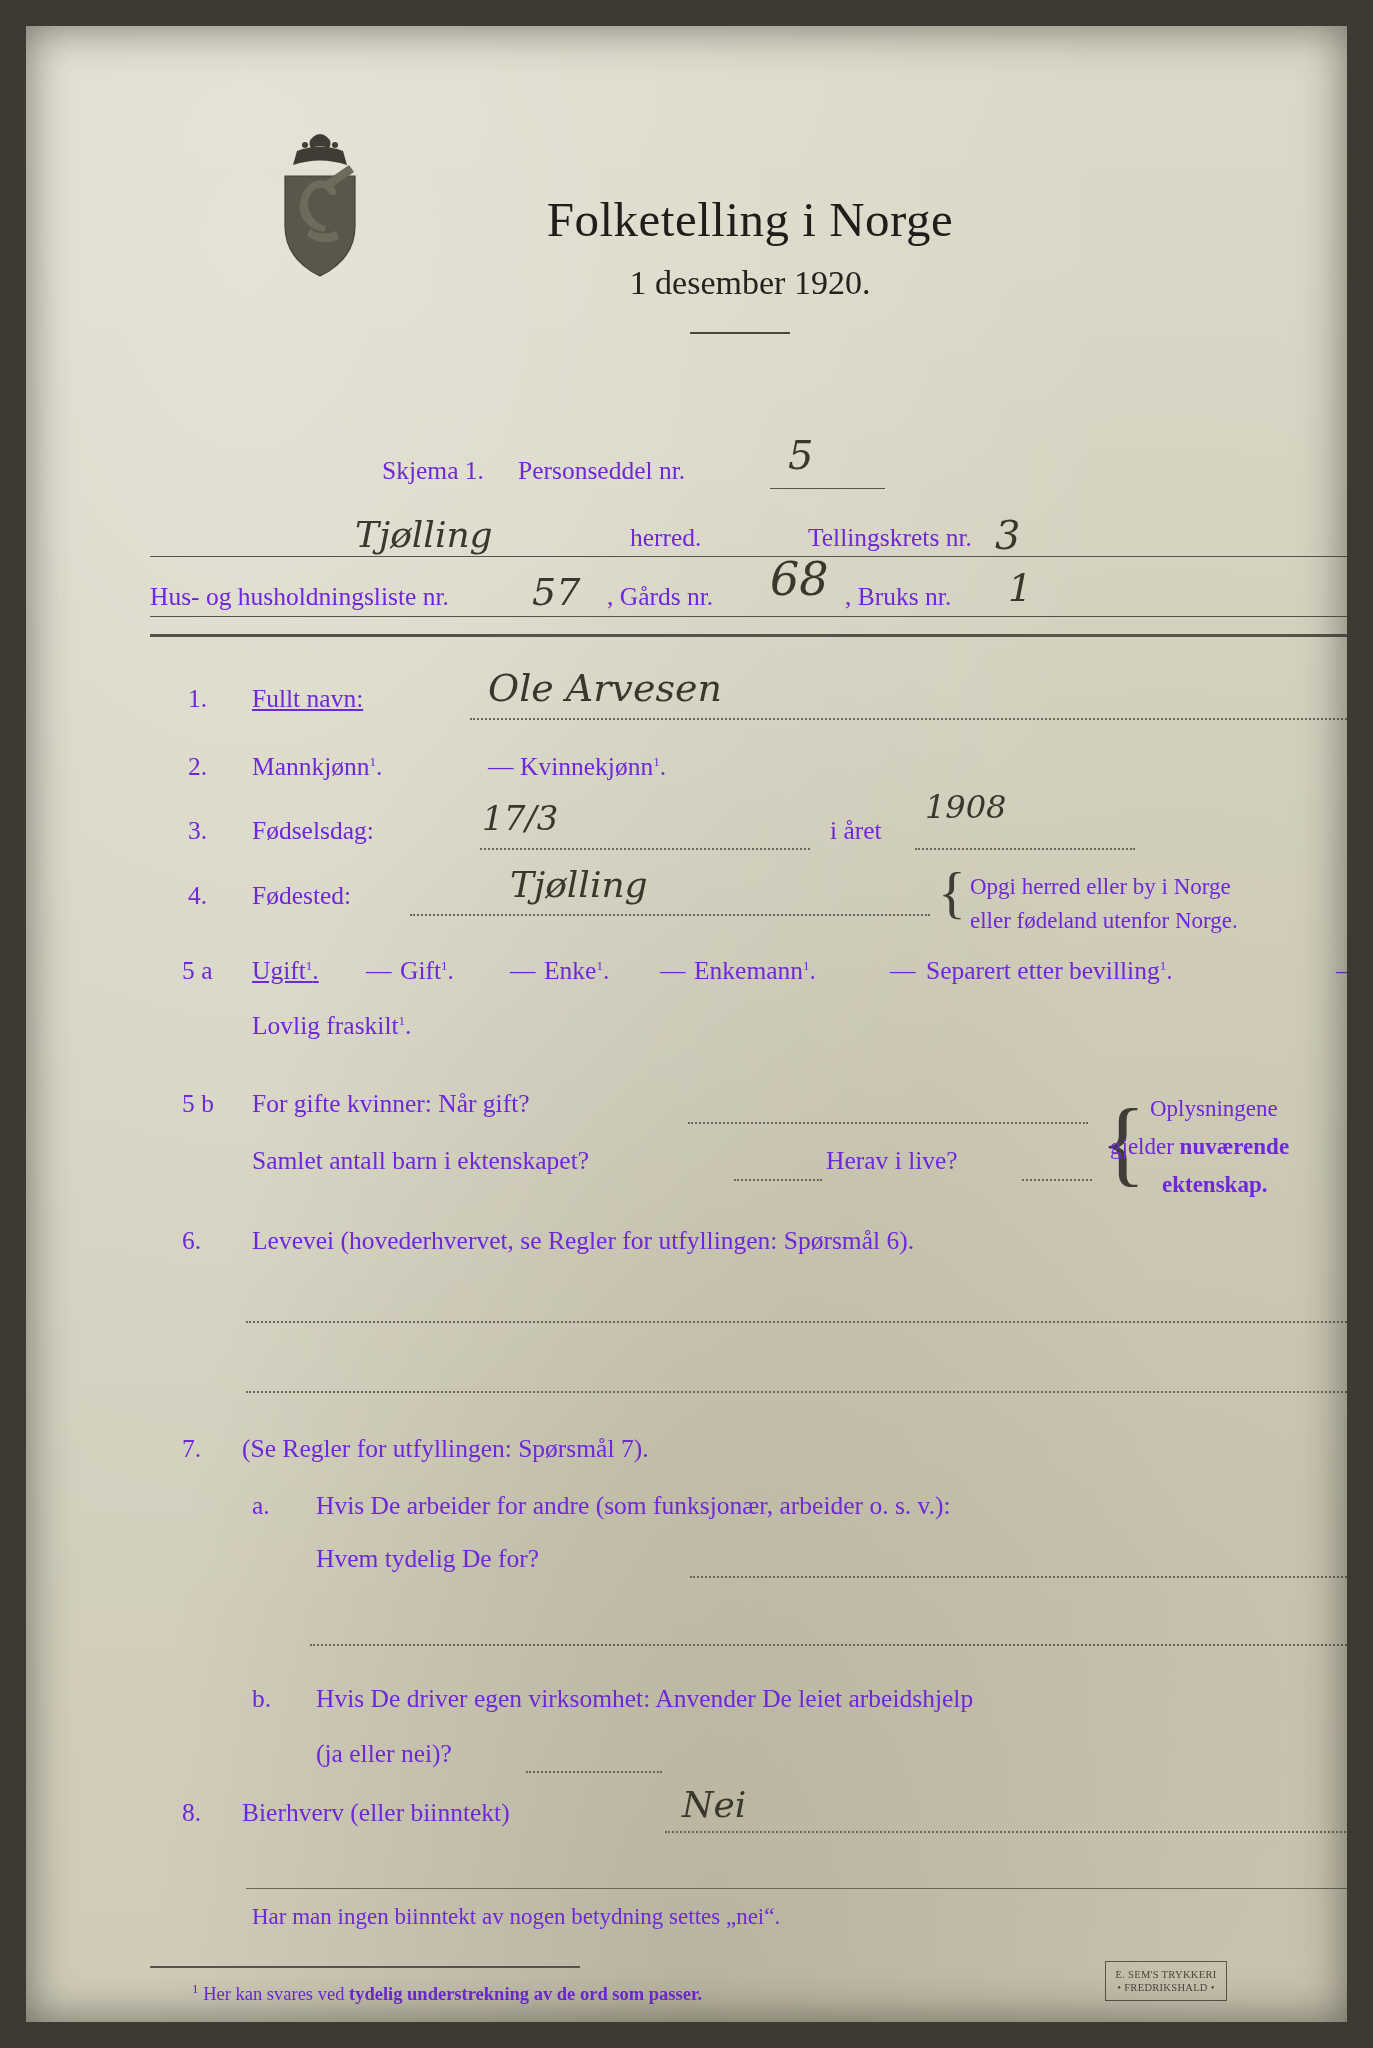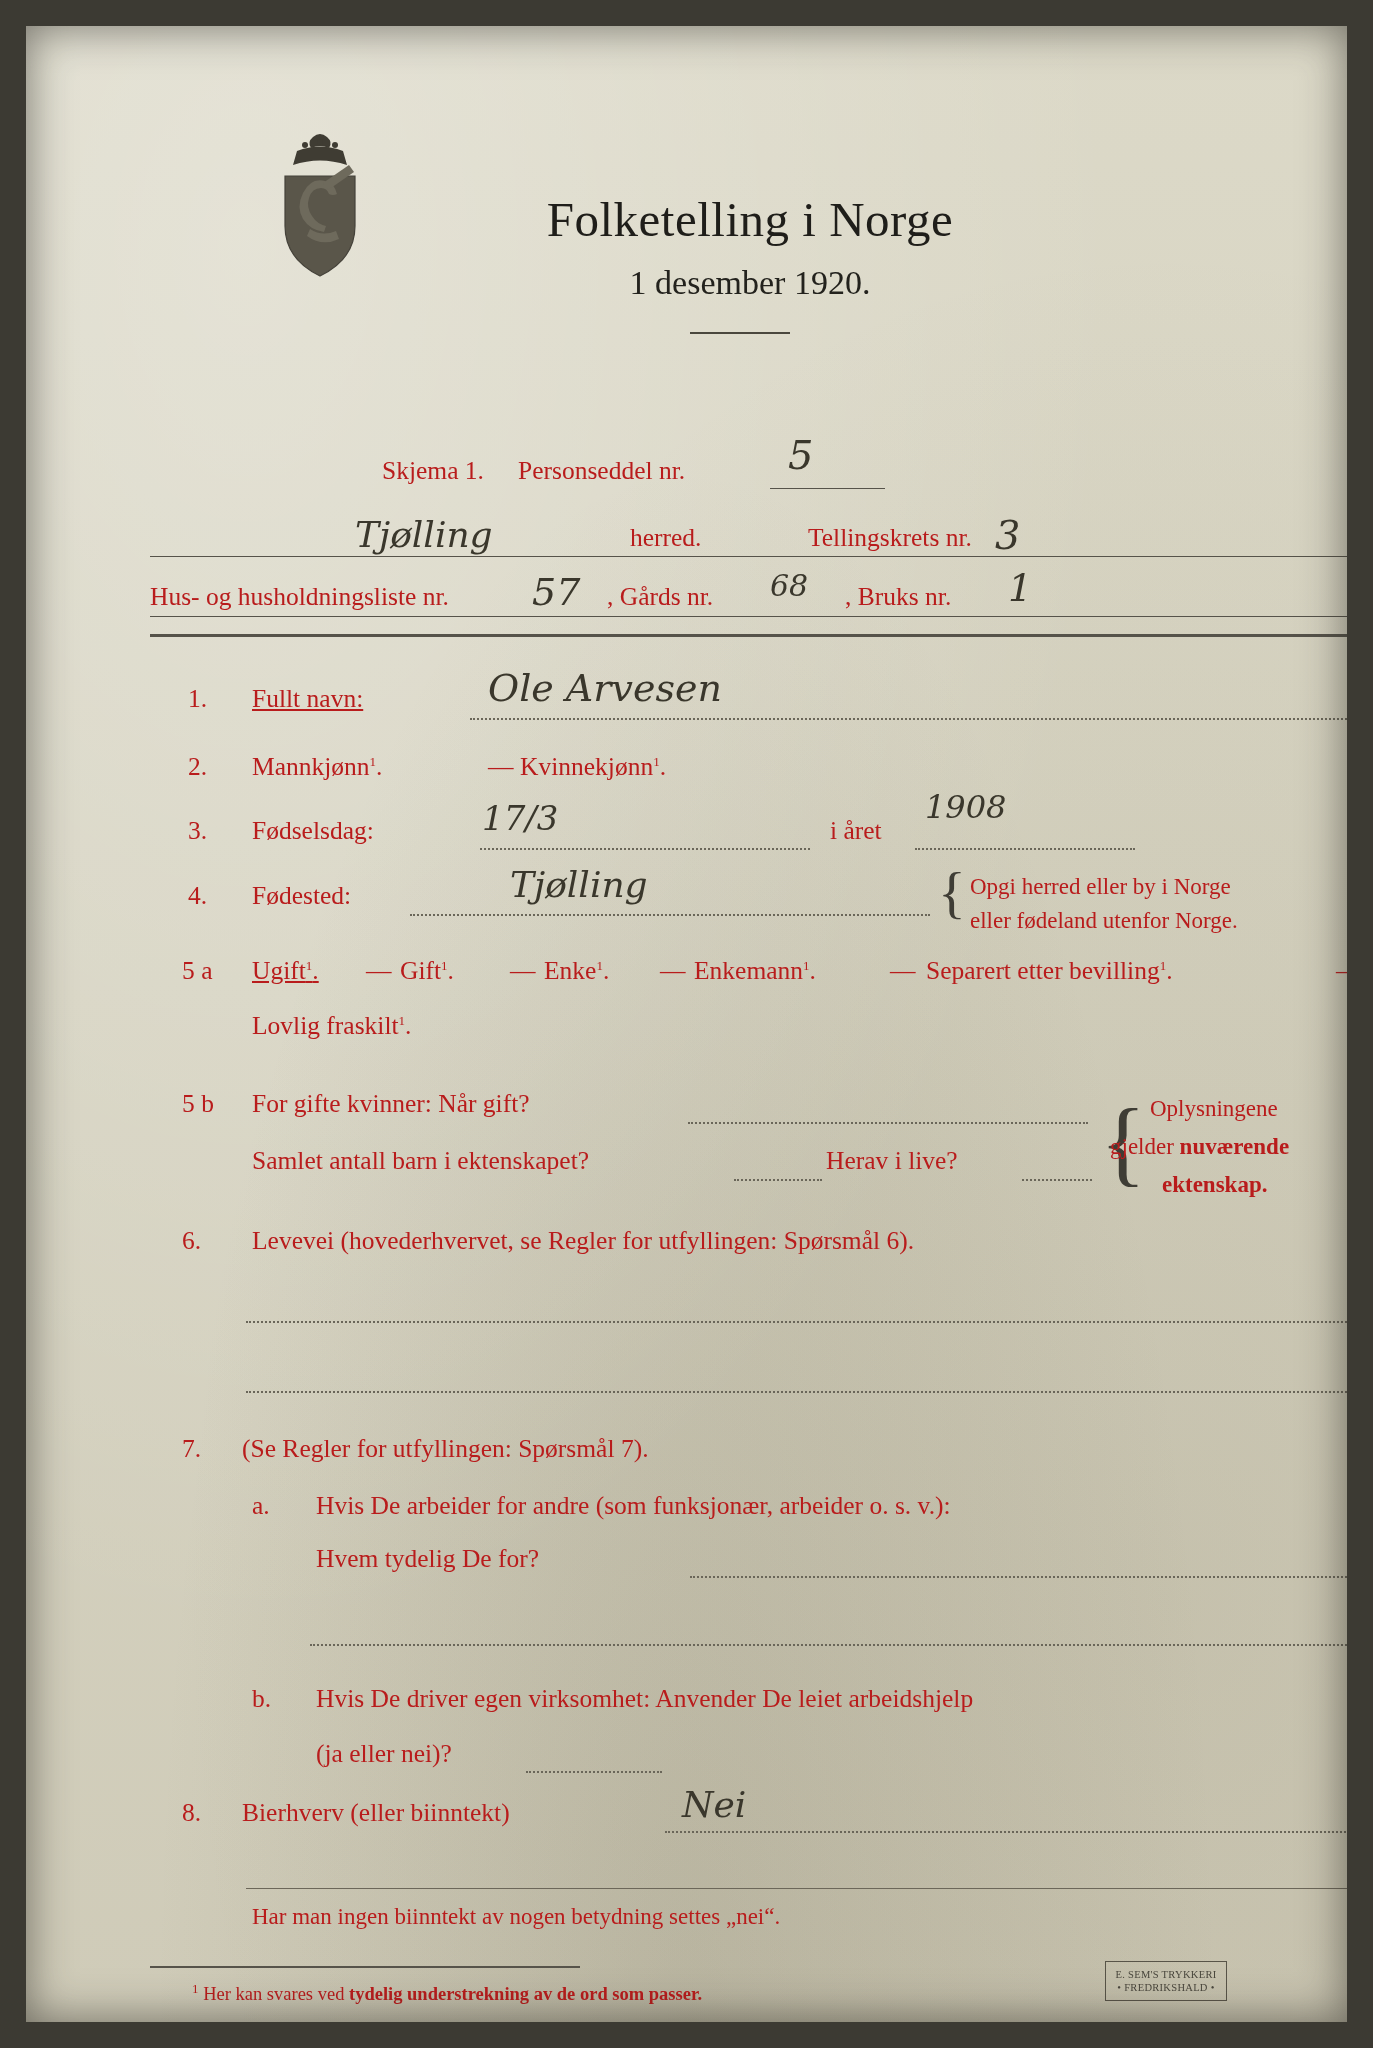--- a/index.html
+++ b/index.html
@@ -83,21 +83,21 @@
   .ln {
     position: absolute;
     border-bottom: 1.6px solid #56534a;
   }
   .ln.dot { border-bottom: 2px dotted #6a6659; }
   .ln.thin { border-bottom: 1.2px solid #6c6759; }
 
   .lbl {
     position: absolute;
     font-size: 25.5px;
-    color: #b91c1c;
+    color: #6d28d9;
     white-space: nowrap;
   }
   .lbl.sm { font-size: 23px; }
   .lbl.xs { font-size: 18.5px; }
   .lbl.b  { font-weight: bold; }
 
   
   .hw {
     position: absolute;
     font-family: "DejaVu Serif", serif;
@@ -178,21 +178,21 @@
     <div class="ln" style="left:80px; top:520px; width:1215px;"></div>
     <div class="hw" style="left:285px; top:478px; font-size:36px;">Tjølling</div>
     <div class="lbl" style="left:560px; top:487px;">herred.</div>
     <div class="lbl" style="left:690px; top:487px;margin-left:48px;">Tellingskrets nr.</div>
     <div class="hw" style="left:925px; top:476px; font-size:40px;">3</div>
 
     <div class="ln" style="left:80px; top:580px; width:1215px;"></div>
     <div class="lbl" style="left:80px; top:546px;">Hus- og husholdningsliste nr.</div>
     <div class="hw" style="left:462px; top:534px; font-size:38px;">57</div>
     <div class="lbl" style="left:537px; top:546px;">, Gårds nr.</div>
-    <div class="hw" style="left:700px; top:532px; font-size:30px;">68</div>
+    <div class="hw" style="left:700px; top:516px; font-size:46px;">68</div>
     <div class="lbl" style="left:775px; top:546px;">, Bruks nr.</div>
     <div class="hw" style="left:938px; top:530px; font-size:38px;">1</div>
 
     <div class="ln" style="left:80px; top:598px; width:1215px; border-bottom-width:3px;"></div>
 
     <div class="lbl" style="left:118px; top:648px;">1.</div>
     <div class="lbl" style="left:182px; top:648px;text-decoration:underline;">Fullt navn:</div>
     <div class="ln dot" style="left:400px; top:682px; width:900px;"></div>
     <div class="hw" style="left:418px; top:630px; font-size:38px;">Ole Arvesen</div>
 

